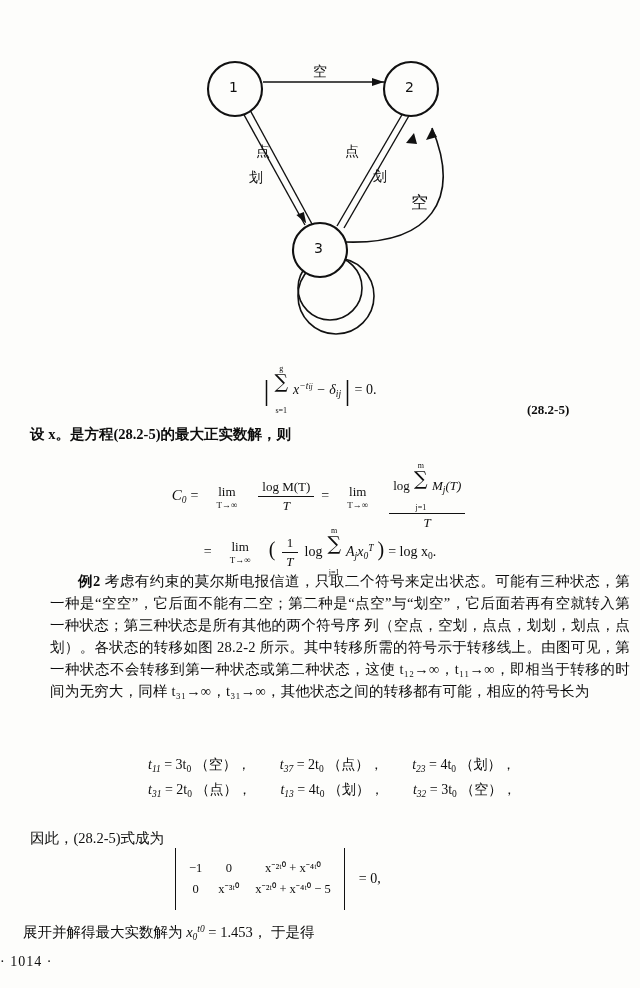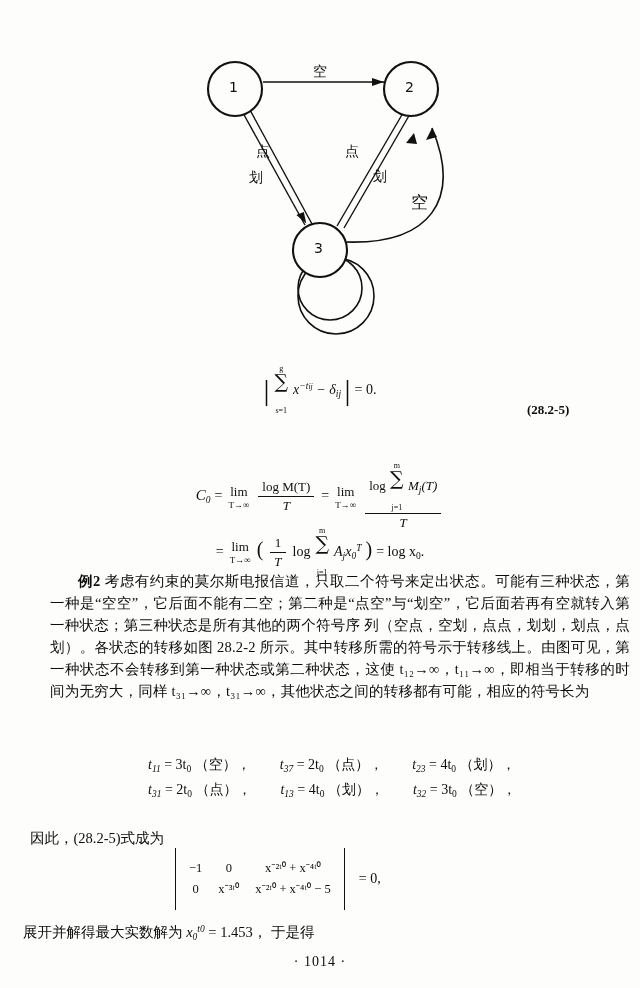--- a/index.html
+++ b/index.html
@@ -81,21 +81,20 @@
     position: absolute;
     font-size: 14px;
     font-family: "Liberation Serif", serif;
   }
 
   .page-number {
     position: absolute;
     left: 0;
     bottom: 18px;
     width: 640px;
-    text-align: center;
     font-size: 14px;
     letter-spacing: 1px;
     font-family: "Liberation Serif", serif;
   }
 
   .frac {
     display: inline-block;
     vertical-align: middle;
     text-align: center;
     margin: 0 3px;
@@ -108,21 +107,21 @@
   }
   .frac .den {
     display: block;
     padding: 1px 4px 0 4px;
     font-size: 13px;
   }
   .lim {
     display: inline-block;
     text-align: center;
     vertical-align: middle;
-    margin: 0 2px;
+    margin: 0 14px;
   }
   .lim .lim-top { display: block; font-size: 13px; }
   .lim .lim-bot { display: block; font-size: 9px; }
   .bigsum {
     display: inline-block;
     text-align: center;
     vertical-align: middle;
     margin: 0 1px;
   }
   .bigsum .s-top { display: block; font-size: 8px; line-height: 8px; }
@@ -208,20 +207,21 @@
     </span>
     <span class="italic" style="font-size:14px;">
       <span>x</span><span class="sup">−t</span><span class="sup" style="font-size:8px">ij</span>
       <span>− δ</span><span class="sub">ij</span>
     </span>
     <span class="bar">|</span>
     <span style="font-size:14px;">= 0.</span>
   </div>
   <div class="eq-num" style="left:527px; top:381px;margin-top:21px;">(28.2-5)</div>
 
+  <div class="line bold" style="left:30px; top:425px;">设  x。是方程(28.2-5)的最大正实数解，则</div>
 
   <div class="eq-block" style="left:0; top:462px; width:640px;">
     <span class="italic" style="font-size:15px;"><span>C</span><span class="sub">0</span></span>
     <span style="font-size:14px;">=</span>
     <span class="lim">
       <span class="lim-top">lim</span>
       <span class="lim-bot">T→∞</span>
     </span>
     <span class="frac">
       <span class="num">log M(T)</span>

